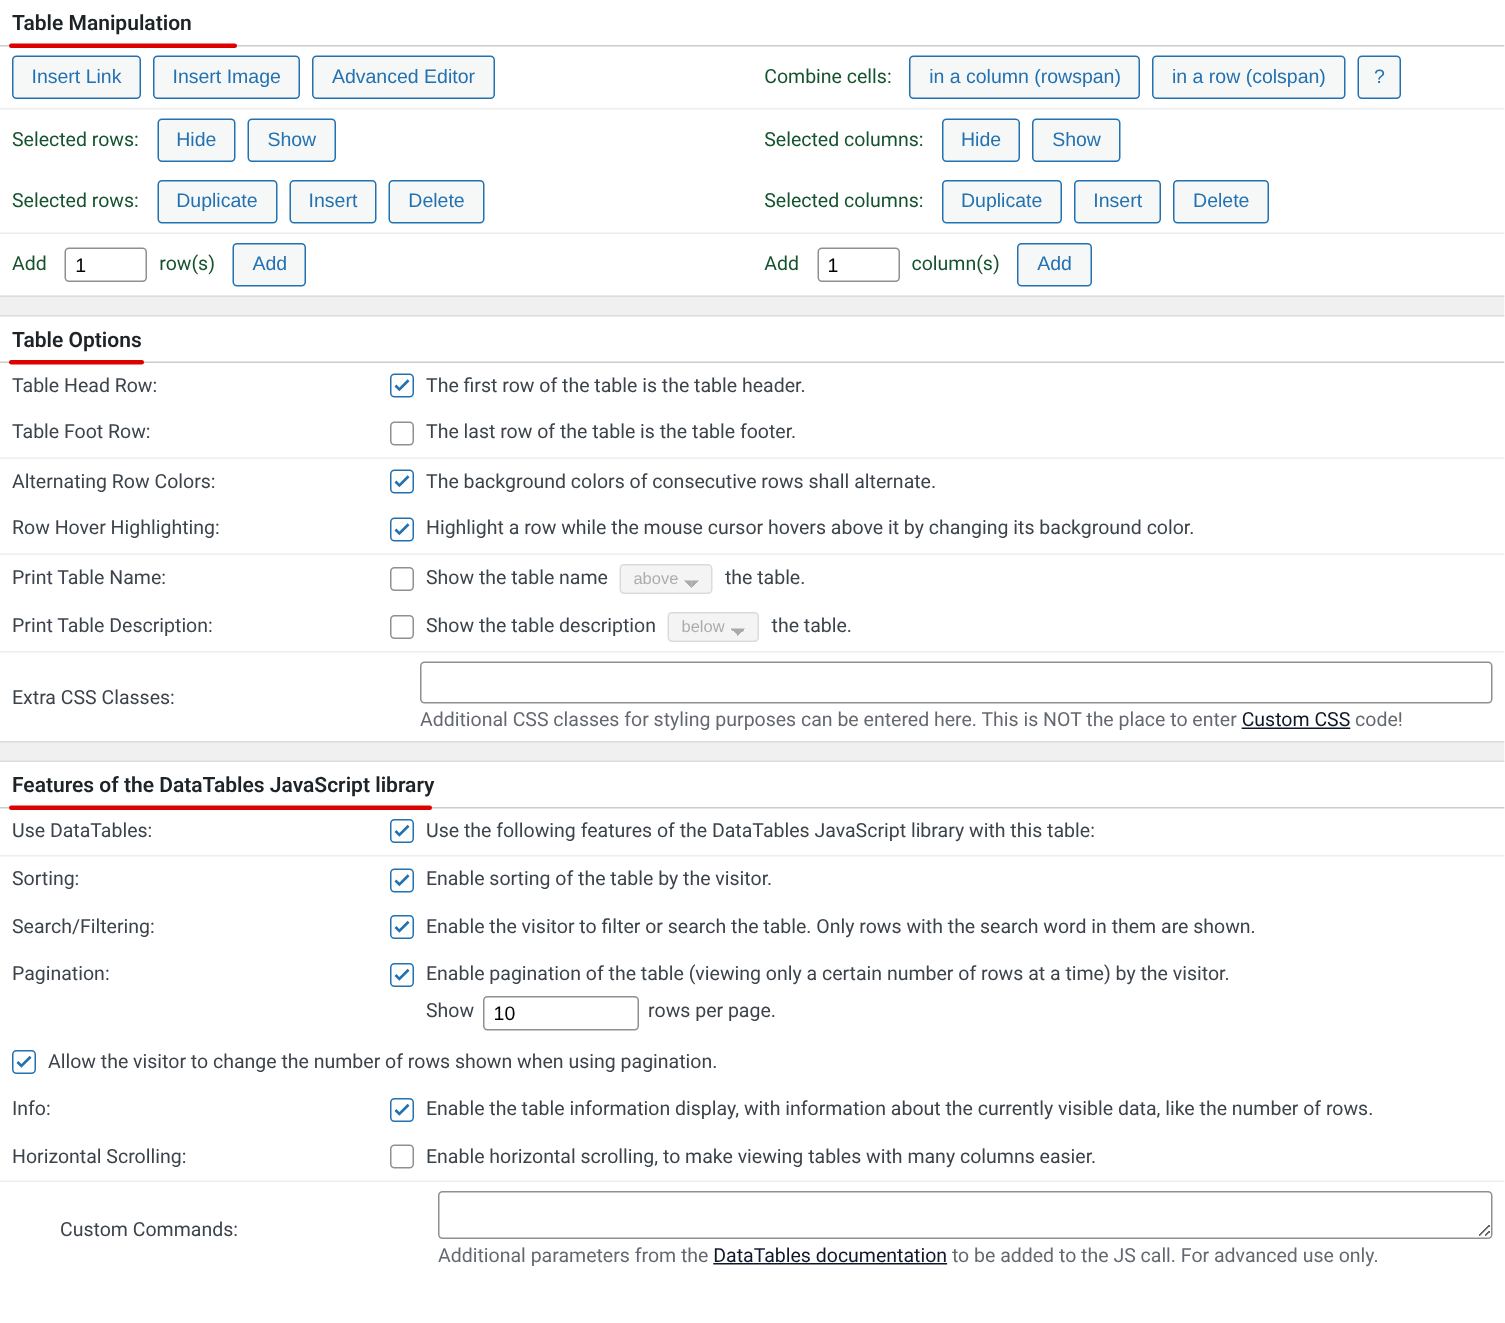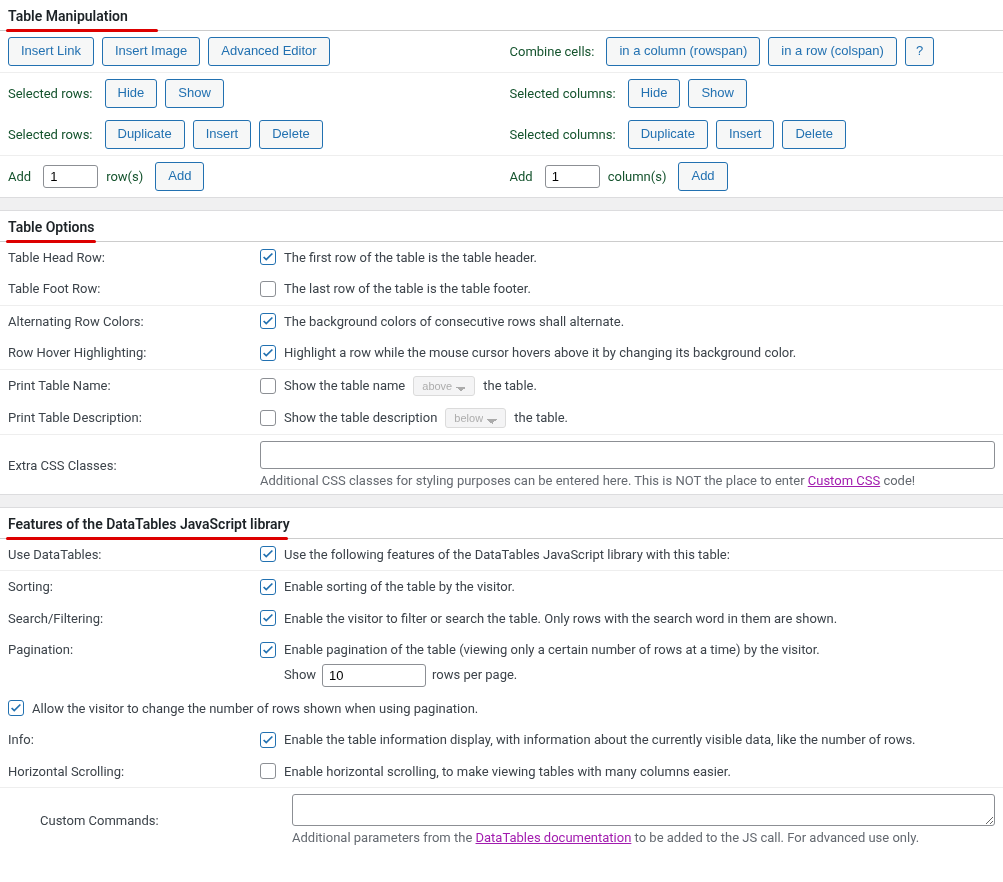--- a/index.html
+++ b/index.html
@@ -124,21 +124,21 @@
     border-radius: 3px;
     padding: 5px 8px;
     font-size: 13px;
     min-height: 28px;
   }
   .help-text {
     color: #646970;
     font-size: 13px;
     margin-top: 4px;
   }
-  a.link { color: #a21caf; text-decoration: underline; cursor: pointer; }
+  a.link { color: #0f172a; text-decoration: underline; cursor: pointer; }
   .stack {
     display: flex;
     flex-direction: column;
     width: 100%;
   }
   .indent-show { padding-left: 24px; margin-top:4px; display:flex; align-items:center; gap:6px; }
   textarea.wide-input { resize: vertical; height: 32px; font-family: inherit; }
 </style>
 </head>
 <body>
@@ -269,21 +269,21 @@
 <div class="option-row">
   <div class="opt-label-col">Print Table Description:</div>
   <div class="opt-content-col">
     <span class="cb"></span>
     <span class="desc-text">Show the table description</span>
     <select disabled=""><option>below</option></select>
     <span class="desc-text">the table.</span>
   </div>
 </div>
 
-<div class="option-row divider" style="align-items:center;">
+<div class="option-row divider" style="align-items:center;gap:20px;">
   <div class="opt-label-col">Extra CSS Classes:</div>
   <div class="opt-content-col">
     <div class="stack">
       <input type="text" class="wide-input" style="">
       <div class="help-text">
         <span>Additional CSS classes for styling purposes can be entered here. This is NOT the place to enter </span><a class="link">Custom CSS</a><span> code!</span>
       </div>
     </div>
   </div>
 </div>

